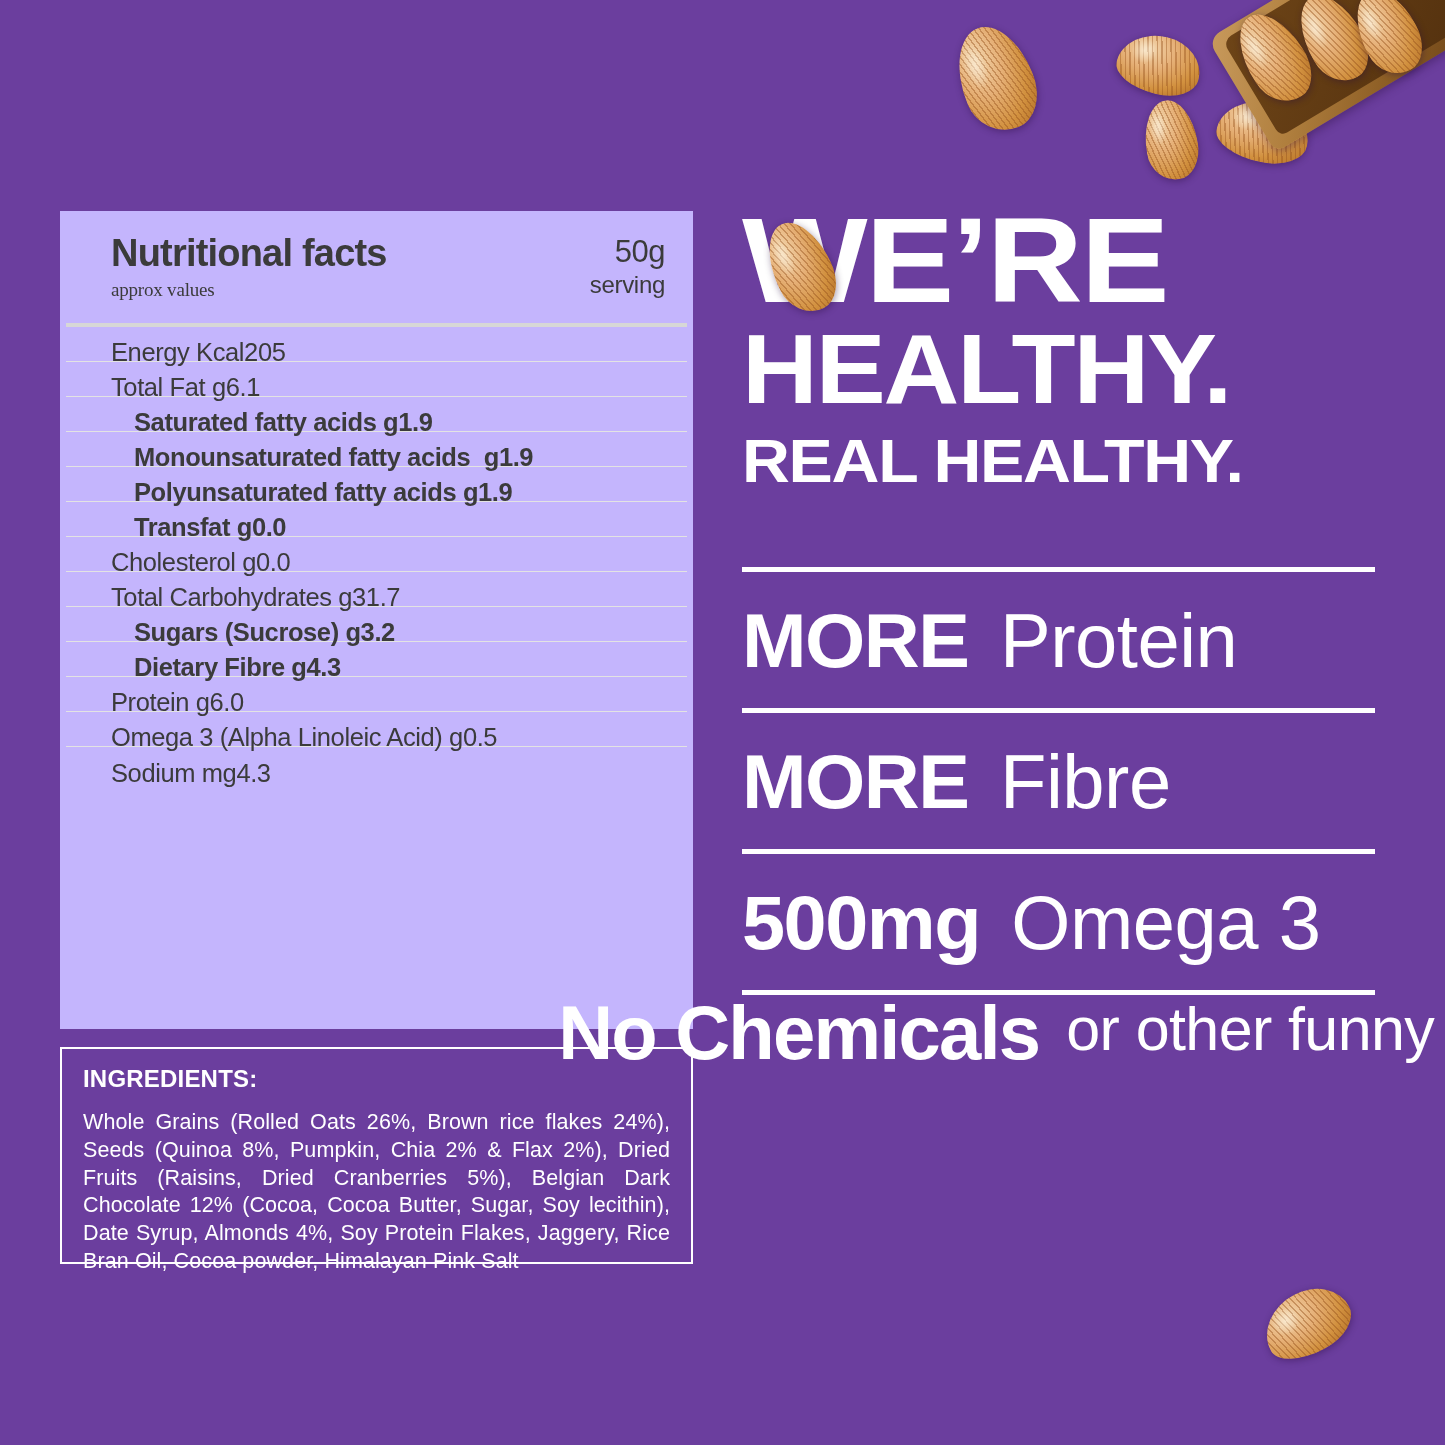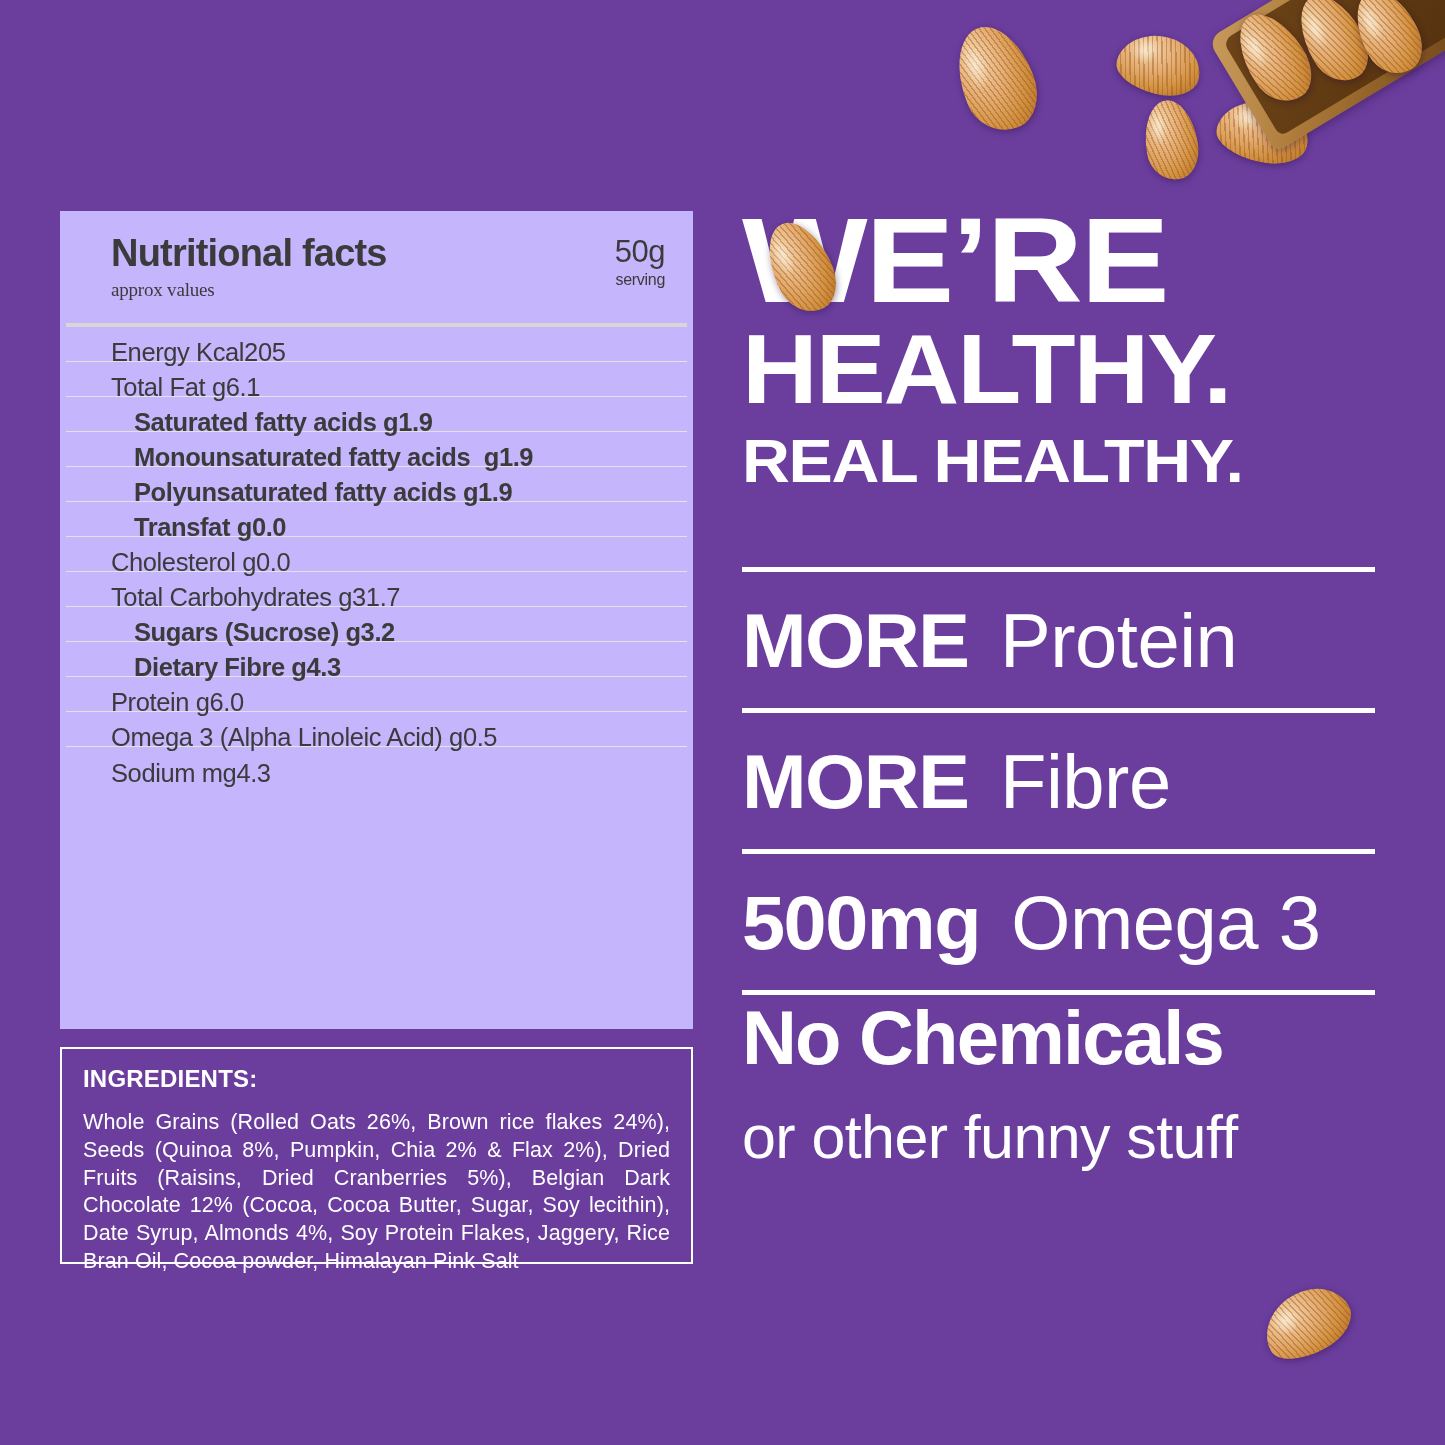--- a/index.html
+++ b/index.html
@@ -86,21 +86,21 @@
     margin-top: 5px;
     letter-spacing: -0.2px;
     font-family: Liberation Serif, serif;
   }
   .nf-serving {
     text-align: right;
     color: #3b3b3b;
     line-height: 1.18;
   }
   .nf-serving-amount { font-size: 31px; letter-spacing: -0.5px; }
-  .nf-serving-label { font-size: 16px; letter-spacing: -0.3px; }
+  .nf-serving-label { font-size: 24px; letter-spacing: -0.3px; }
 
   .nf-header-rule {
     height: 4px;
     background: #d7d7d7;
     margin: 0 0 0 0;
   }
 
   .nf-rows { padding: 0; }
   .nf-row {
     height: 35px;
@@ -210,21 +210,21 @@
     letter-spacing: -1.5px;
     transform: scaleX(1.02);
     transform-origin: left center;
   }
   .claim-light {
     font-weight: 300;
     font-size: 76px;
     letter-spacing: -0.5px;
     margin-left: 36px;
   }
-  .claim.last { flex-direction: column; align-items: flex-start; justify-content: center; height: 180px; gap: 27px; }
+  .claim.last { flex-direction: row; align-items: flex-start; justify-content: center; height: 180px; gap: 27px; }
   .claim-chem-strong {
     font-weight: bold;
     font-size: 76px;
     letter-spacing: -1.8px;
     line-height: 1.0;
   }
   .claim-chem-light {
     font-weight: 300;
     font-size: 61px;
     letter-spacing: -0.6px;

